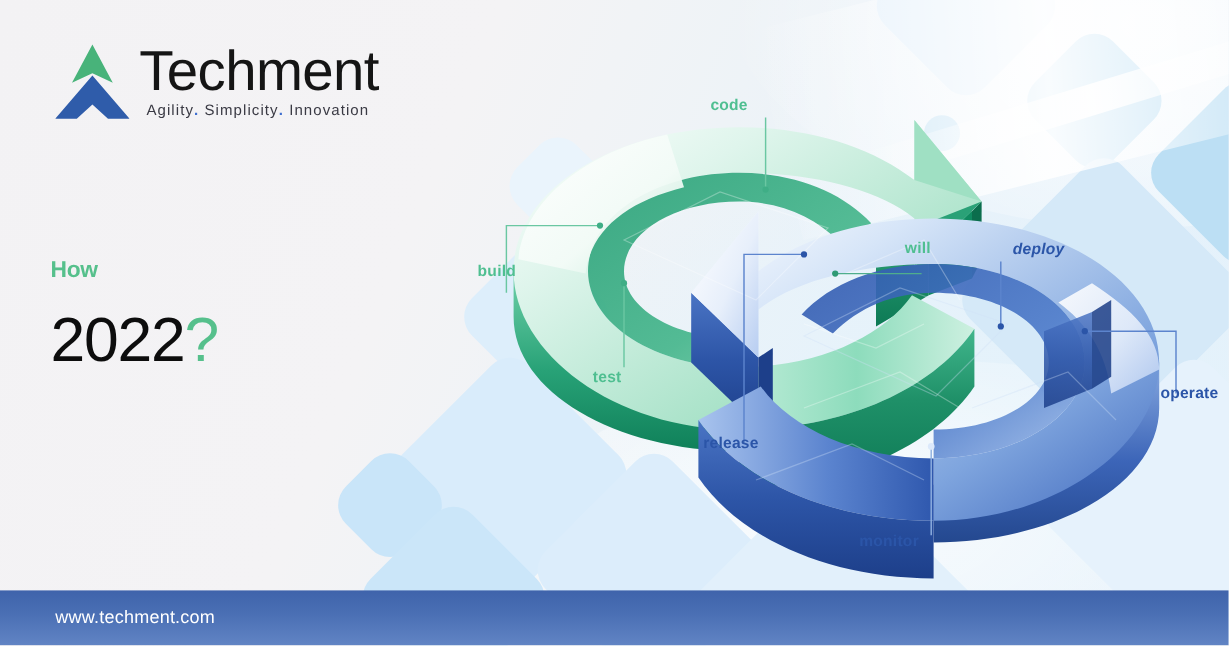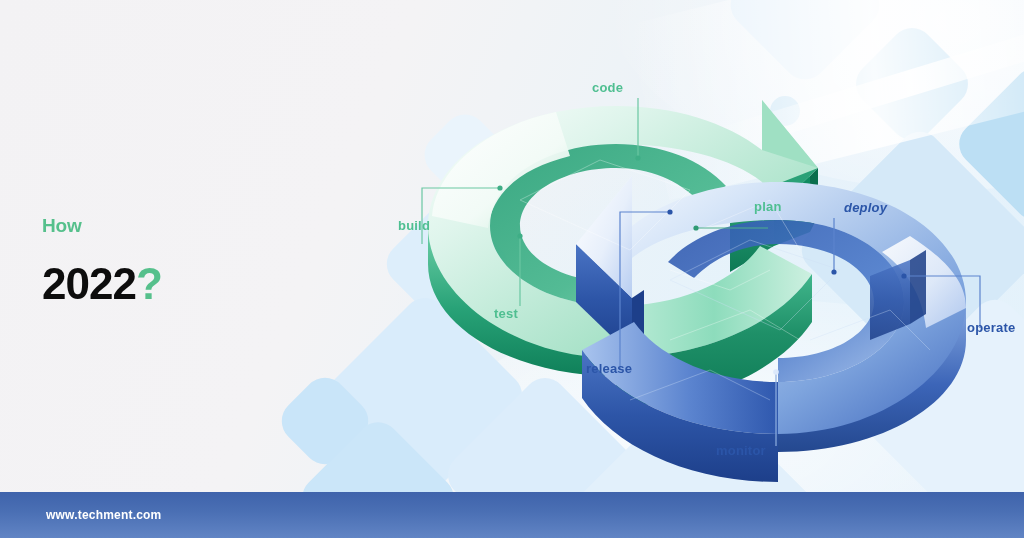--- a/index.html
+++ b/index.html
@@ -48,21 +48,21 @@
 
   
   #headline { position:absolute; left:42px; top:208px; width:400px; }
   .hl-line {
     font-size:19px; font-weight:bold; line-height:36.5px;
     letter-spacing:-0.2px; white-space:nowrap;
   }
   .g { color:#56c08c; }
   .k { color:#0d0d0d; }
   #hl-year {
-    margin-top:13px; font-size:44px; font-weight:bold;
+    margin-top:13px; font-size:52px; font-weight:normal;
     letter-spacing:-1px; line-height:52px; white-space:nowrap;
   }
 
   
   #graphic { position:absolute; left:370px; top:40px; width:654px; height:450px; }
   #graphic svg { position:absolute; left:0; top:0; }
 
   .lbl {
     position:absolute; font-size:13px; font-weight:bold;
     letter-spacing:0.2px; white-space:nowrap;
@@ -70,21 +70,21 @@
   .lbl-green { color:#4fbf91; }
   .lbl-blue  { color:#2b55a8; }
 
   
   #footer {
     position:absolute; left:0; bottom:0; width:1024px; height:46px;
     background:linear-gradient(180deg,#3f63ab 0%,#4a6fb4 42%,#6184c4 100%);
   }
   #footer-url {
     position:absolute; left:46px; top:50%; transform:translateY(-50%);
-    color:#ffffff; font-size:12px; font-weight:bold; letter-spacing:0.2px;
+    color:#ffffff; font-size:15px; font-weight:normal; letter-spacing:0.2px;
   }
 </style>
 </head>
 <body>
 
 <div id="banner">
 
   <div class="deco" style="left:0;top:0;width:1024px;height:538px;">
 
     <div class="sweep" style="left:600px;top:-230px;width:700px;height:420px;
@@ -108,20 +108,34 @@
     <div class="rh" style="left:900px;top:330px;width:190px;height:190px;background:#e6f2fc;"></div>
 
     <div class="deco" style="left:640px;top:-40px;width:520px;height:180px;
                 background:linear-gradient(100deg, rgba(255,255,255,0) 0%, rgba(255,255,255,.9) 45%, rgba(255,255,255,0) 90%);
                 transform:rotate(-14deg);"></div>
     <div class="deco" style="left:700px;top:70px;width:420px;height:26px;
                 background:linear-gradient(100deg, rgba(255,255,255,0) 0%, rgba(255,255,255,.95) 50%, rgba(255,255,255,0) 100%);
                 transform:rotate(-17deg);"></div>
   </div>
 
+  <div id="logo">
+    <div id="logo-mark">
+      <svg width="62" height="66" viewBox="0 0 62 66">
+        <polygon points="31,2 48,34 31,26 14,34" fill="#48b37a"></polygon>
+        <polygon points="31,28 62,64 44,64 31,52 18,64 0,64" fill="#2f5caa"></polygon>
+      </svg>
+    </div>
+    <div id="logo-word">Techment</div>
+    <div id="logo-tagline">
+      <span>Agility</span><span class="dot">.</span>
+      <span>Simplicity</span><span class="dot">.</span>
+      <span>Innovation</span>
+    </div>
+  </div>
 
   <div id="headline">
     <div class="hl-line">
       <span class="g">How</span>
     </div>
     <div id="hl-year">
       <span class="k">2022</span><span class="g">?</span>
     </div>
   </div>
 
@@ -342,21 +356,21 @@
         <circle cx="300" cy="172" r="2.6" stroke="none"></circle>
       </g>
 
       <g stroke="#8fb0e0" stroke-width="1.2" fill="#dce9fb">
         <line x1="406" y1="406" x2="406" y2="332"></line>
         <circle cx="406" cy="332" r="2.8" stroke="none"></circle>
       </g>
     </svg>
 
     <div class="lbl lbl-green" style="left:222px;top:40px;">code</div>
-    <div class="lbl lbl-green" style="left:384px;top:159px;">plan</div>
+    <div class="lbl lbl-green" style="left:384px;top:159px;">will</div>
     <div class="lbl lbl-green" style="left:28px;top:178px;">build</div>
     <div class="lbl lbl-green" style="left:124px;top:266px;">test</div>
     <div class="lbl lbl-blue" style="left:474px;top:160px;font-style:italic;">deploy</div>
     <div class="lbl lbl-blue" style="left:597px;top:280px;text-align:right;">operate</div>
     <div class="lbl lbl-blue" style="left:216px;top:321px;text-align:right;">release</div>
     <div class="lbl lbl-blue" style="left:346px;top:403px;">monitor</div>
   </div>
 
   <div id="footer">
     <div id="footer-url">www.techment.com</div>

